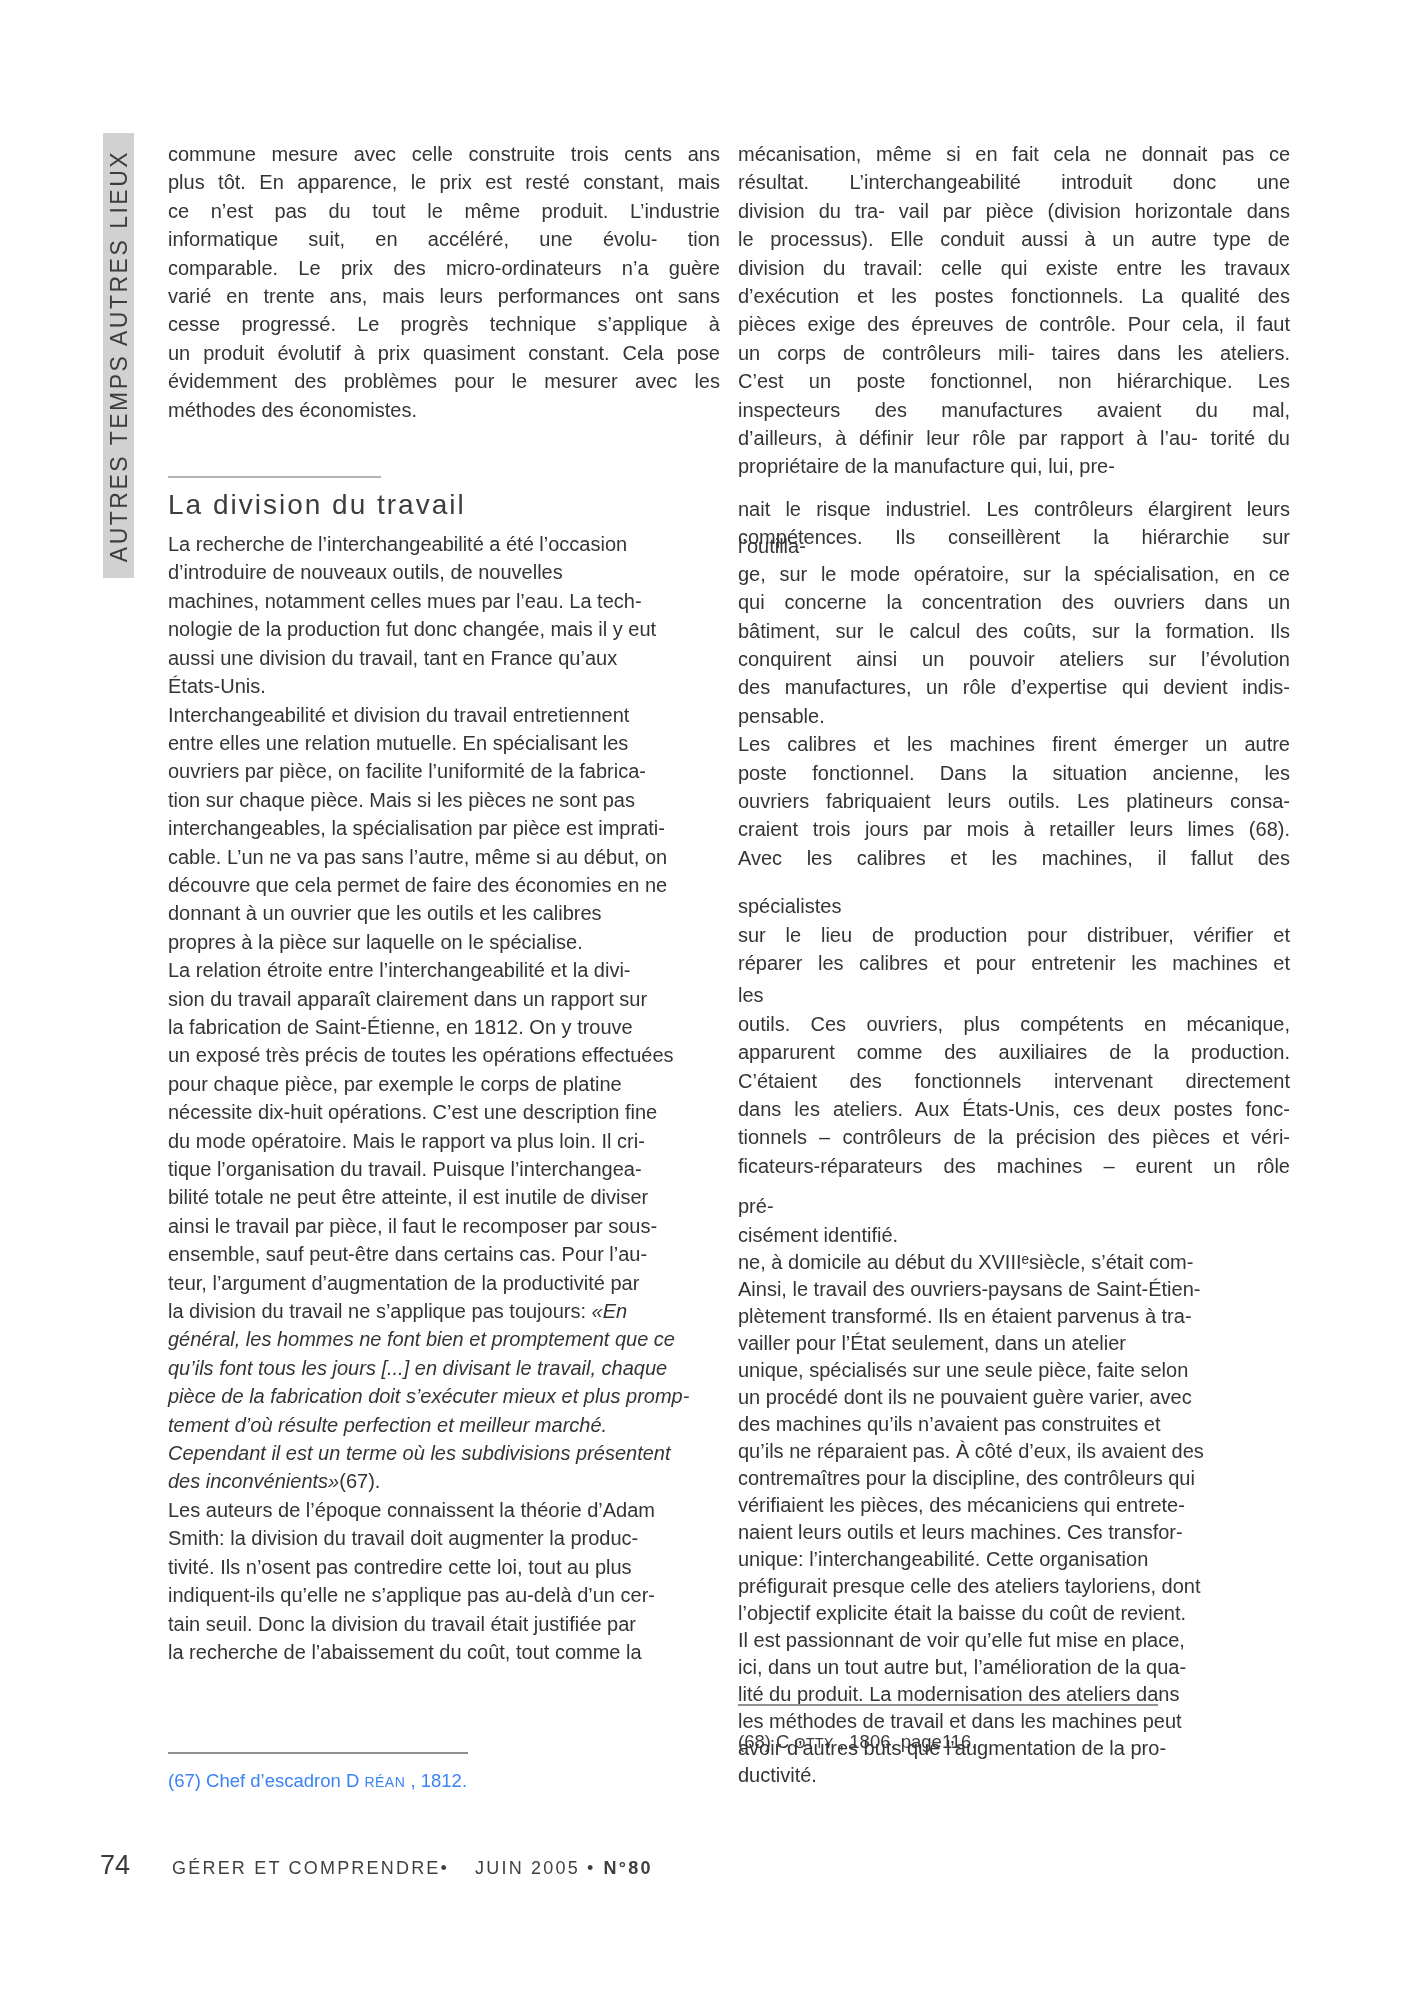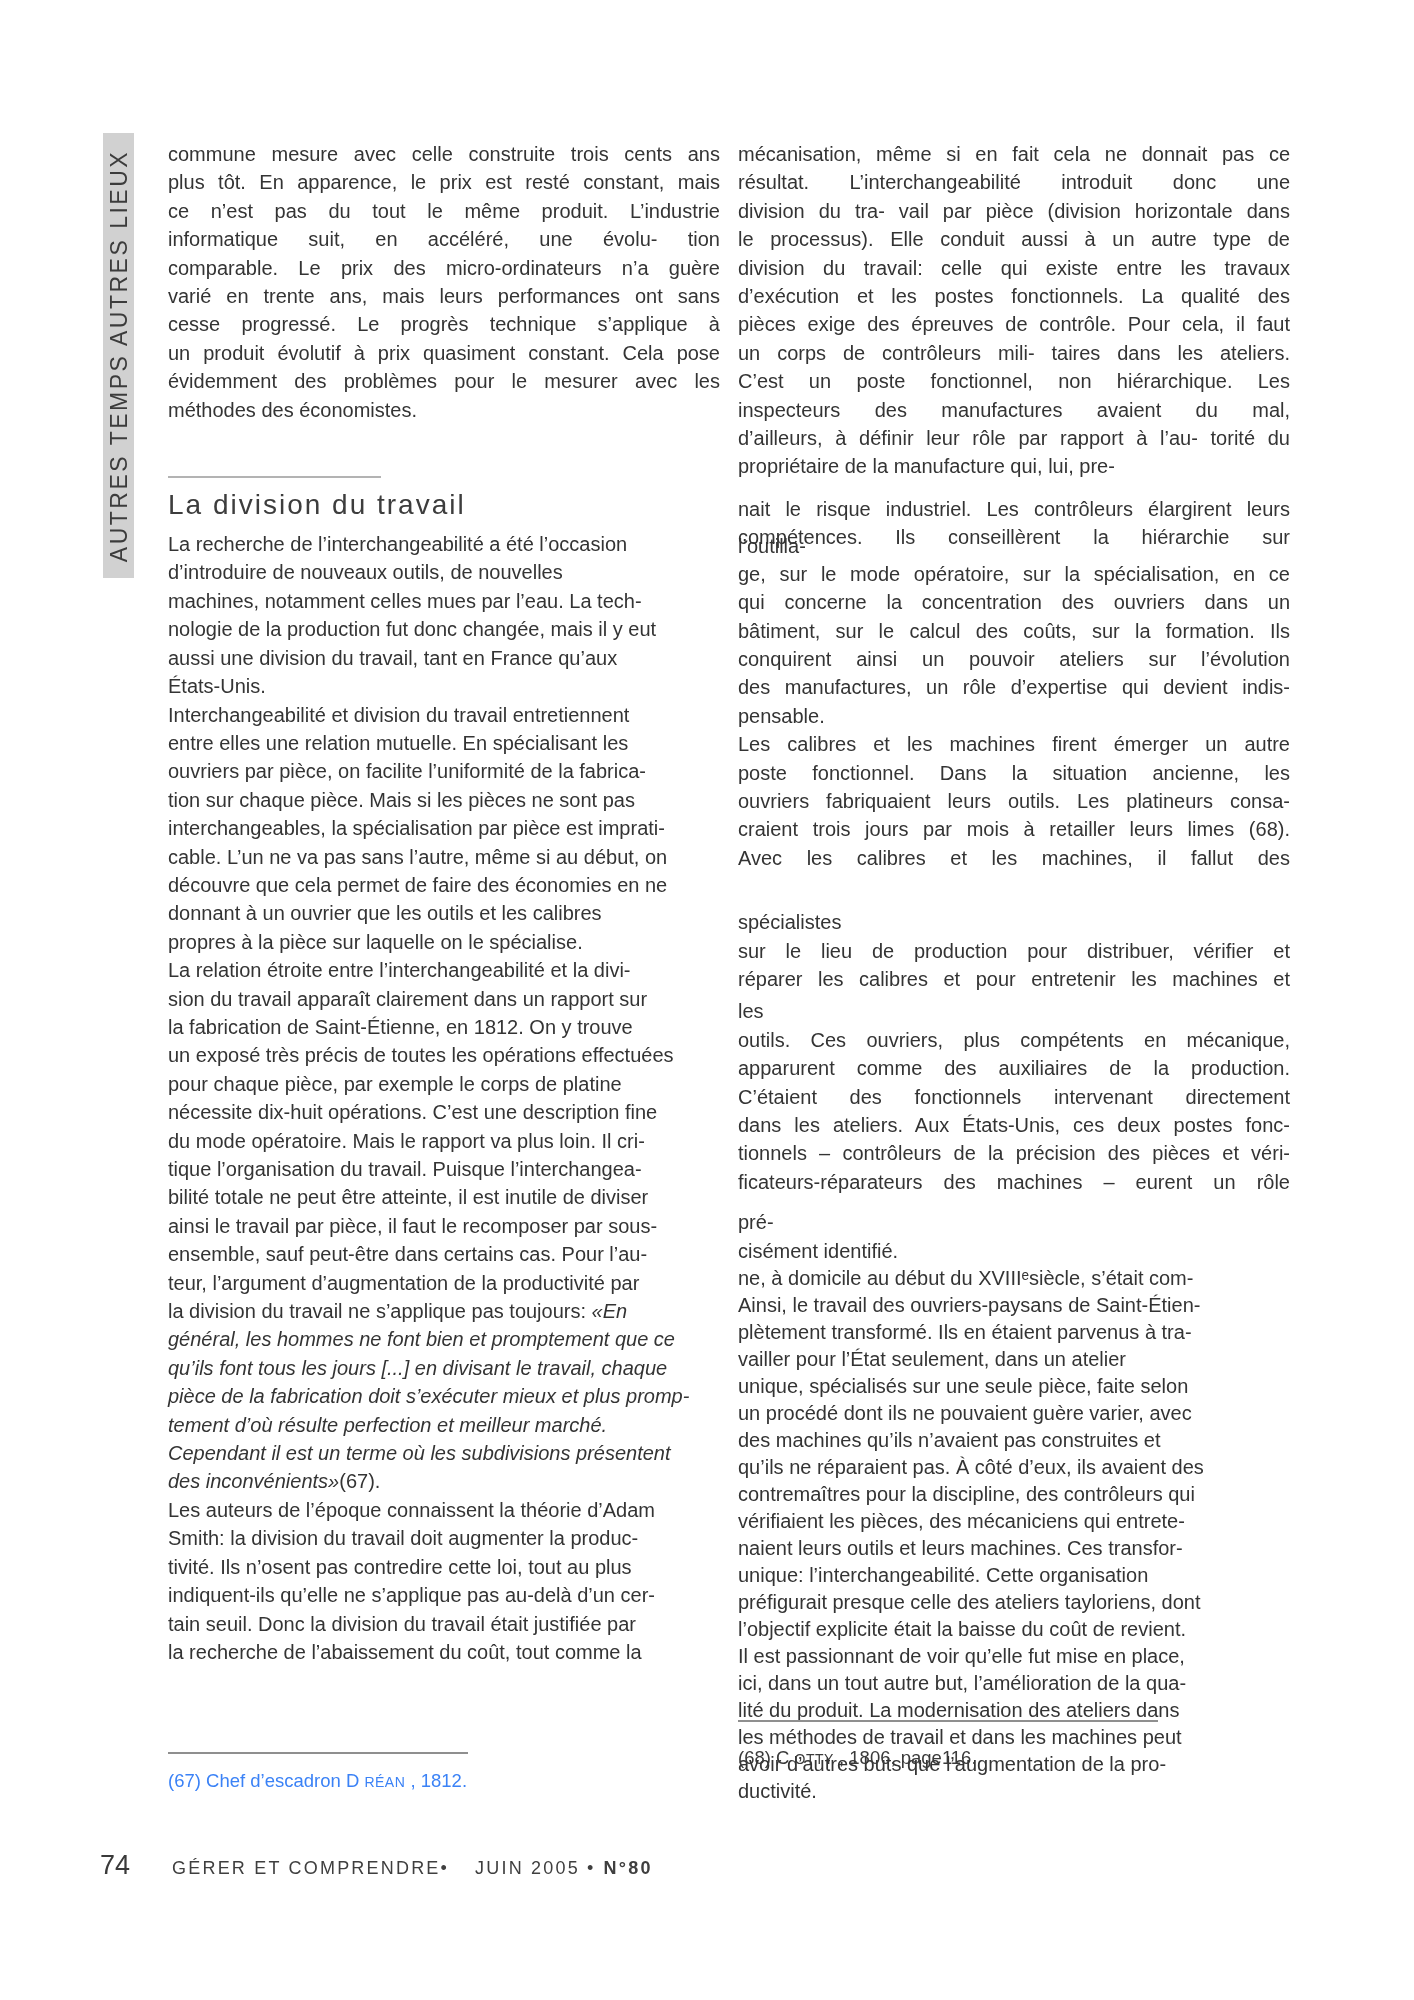--- a/index.html
+++ b/index.html
@@ -139,21 +139,21 @@
         <div class="line j">des manufactures, un rôle d’expertise qui devient indis-</div>
         <div class="line">pensable.</div>
       </div>
       <div class="para">
         <div class="line j">Les calibres et les machines firent émerger un autre</div>
         <div class="line j">poste fonctionnel. Dans la situation ancienne, les</div>
         <div class="line j">ouvriers fabriquaient leurs outils. Les platineurs consa-</div>
         <div class="line j">craient trois jours par mois à retailler leurs limes (68).</div>
         <div class="line j">Avec les calibres et les machines, il fallut des</div>
       </div>
-      <div class="line" style="margin-top: 36px;">spécialistes</div>
+      <div class="line" style="margin-top: 20px;">spécialistes</div>
       <div class="para">
         <div class="line j">sur le lieu de production pour distribuer, vérifier et</div>
         <div class="line j">réparer les calibres et pour entretenir les machines et</div>
       </div>
       <div class="line" style="margin-top: 4px;">les</div>
       <div class="para">
         <div class="line j">outils. Ces ouvriers, plus compétents en mécanique,</div>
         <div class="line j">apparurent comme des auxiliaires de la production.</div>
         <div class="line j">C’étaient des fonctionnels intervenant directement</div>
         <div class="line j">dans les ateliers. Aux États-Unis, ces deux postes fonc-</div>

